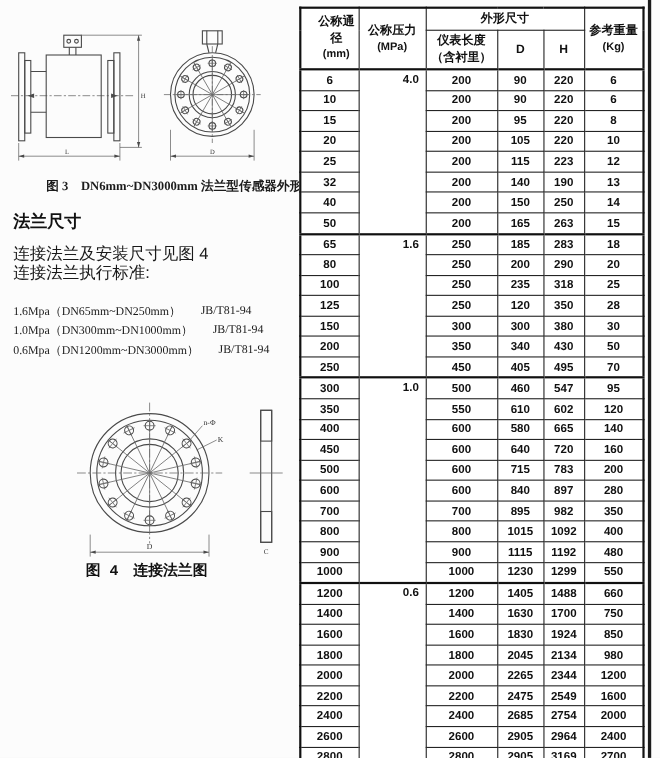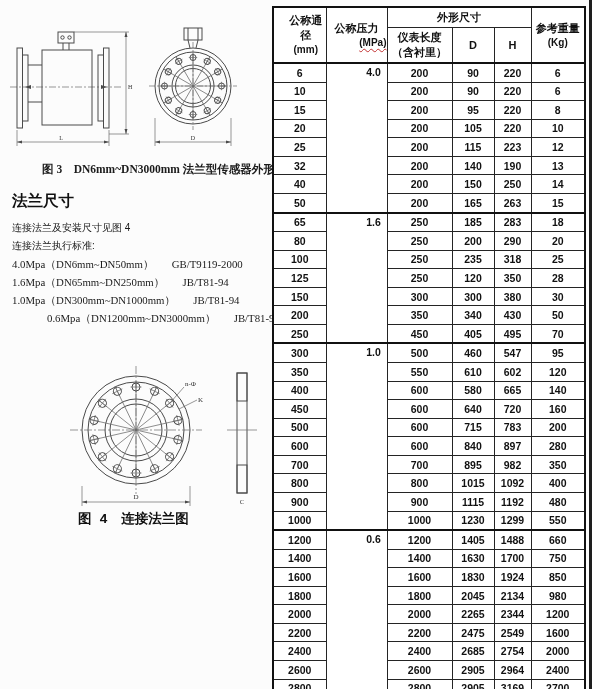--- a/index.html
+++ b/index.html
@@ -7,34 +7,34 @@
   .page{position:relative;width:600px;height:689px;background:#fcfcfc;overflow:hidden;margin:0 auto;}
   .abs{position:absolute;}
   svg{display:block;}
   svg line,svg rect,svg circle,svg path,svg polyline{stroke:#4a4a4a;fill:none;stroke-width:1;}
   svg .thin{stroke-width:0.7;stroke:#6a6a6a;}
   svg .fillblk{fill:#4a4a4a;stroke:none;}
   svg text{fill:#333;stroke:none;font-family:"Liberation Serif",serif;}
   
   .fig-caption{font-family:"Liberation Serif",serif;color:#1c1c1c;font-size:11.5px;font-weight:bold;white-space:nowrap;}
   .section-heading{font-size:15.5px;font-weight:bold;color:#111;font-family:"Liberation Sans",sans-serif;}
-  .body-line{font-size:10px;color:#1a1a1a;white-space:nowrap;}
+  .body-line{font-size:15px;color:#1a1a1a;white-space:nowrap;}
   .std-line{font-family:"Liberation Serif",serif;font-size:10.8px;color:#1a1a1a;white-space:nowrap;display:flex;}
   .std-line .code{margin-left:18px;}
   .fig4-caption{font-size:13.5px;font-weight:bold;color:#111;font-family:Liberation Mono, monospace;}
   
   table.spec{border-collapse:collapse;table-layout:fixed;background:#fff;}
   table.spec,table.spec td,table.spec th{border:1px solid #242424;}
   table.spec{border:2px solid #111;}
   table.spec th{font-size:11px;font-weight:bold;color:#111;text-align:center;vertical-align:middle;padding:0;line-height:1.35;}
   table.spec .unit{font-size:10px;font-weight:bold;}
   table.spec td{font-size:10.5px;font-weight:bold;color:#111;text-align:center;vertical-align:middle;height:17.57px;padding:0;}
   table.spec td.pressure{vertical-align:top;padding-top:2px;padding-left:34px;}
   table.spec tr.group-start td{border-top:2px solid #111;}
-  .wavy{text-decoration:underline;text-decoration-style:wavy;text-decoration-color:#c23030;text-decoration-thickness:1px;text-underline-offset:2px;text-align:right;}
+  .wavy{text-decoration-style:wavy;text-decoration-color:#c23030;text-decoration-thickness:1px;text-underline-offset:2px;}
   .scan-line{background:#1b1b1b;}
 </style>
 </head>
 <body>
 
 <div class="page">
 
   <svg class="abs" style="left:8px;top:6px;" width="256" height="152" viewBox="0 0 256 152">
     <g>
 
@@ -137,33 +137,29 @@
       <text x="185" y="134" font-size="6" text-anchor="middle">D</text>
     </g>
   </svg>
 
   <div class="abs fig-caption" style="left:42px;top:162px;">图 3　DN6mm~DN3000mm 法兰型传感器外形图</div>
 
   <div class="abs section-heading" style="left:12px;top:191px;">法兰尺寸</div>
   <div class="abs body-line" style="left:12px;top:221px;">连接法兰及安装尺寸见图 4</div>
   <div class="abs body-line" style="left:12px;top:239px;">连接法兰执行标准:</div>
 
-  <div class="abs std-line" style="left:12px;top:258px;">
-    <span>4.0Mpa（DN6mm~DN50mm）</span>
-    <span class="code">GB/T9119-2000</span>
-  </div>
   <div class="abs std-line" style="left:12px;top:276px;">
     <span>1.6Mpa（DN65mm~DN250mm）</span>
     <span class="code">JB/T81-94</span>
   </div>
   <div class="abs std-line" style="left:12px;top:294px;">
     <span>1.0Mpa（DN300mm~DN1000mm）</span>
     <span class="code">JB/T81-94</span>
   </div>
-  <div class="abs std-line" style="left:12px;top:312px;margin-left:35px;">
+  <div class="abs std-line" style="left:12px;top:312px;">
     <span>0.6Mpa（DN1200mm~DN3000mm）</span>
     <span class="code">JB/T81-94</span>
   </div>
 
   <svg class="abs" style="left:8px;top:338px;" width="256" height="170" viewBox="0 0 256 170">
     <defs>
       <pattern id="hatch" width="4" height="4" patternUnits="userSpaceOnUse" patternTransform="rotate(45)">
         <line x1="0" y1="0" x2="0" y2="4" stroke="#4a4a4a" stroke-width="1"></line>
       </pattern>
       <g id="f4spoke">

